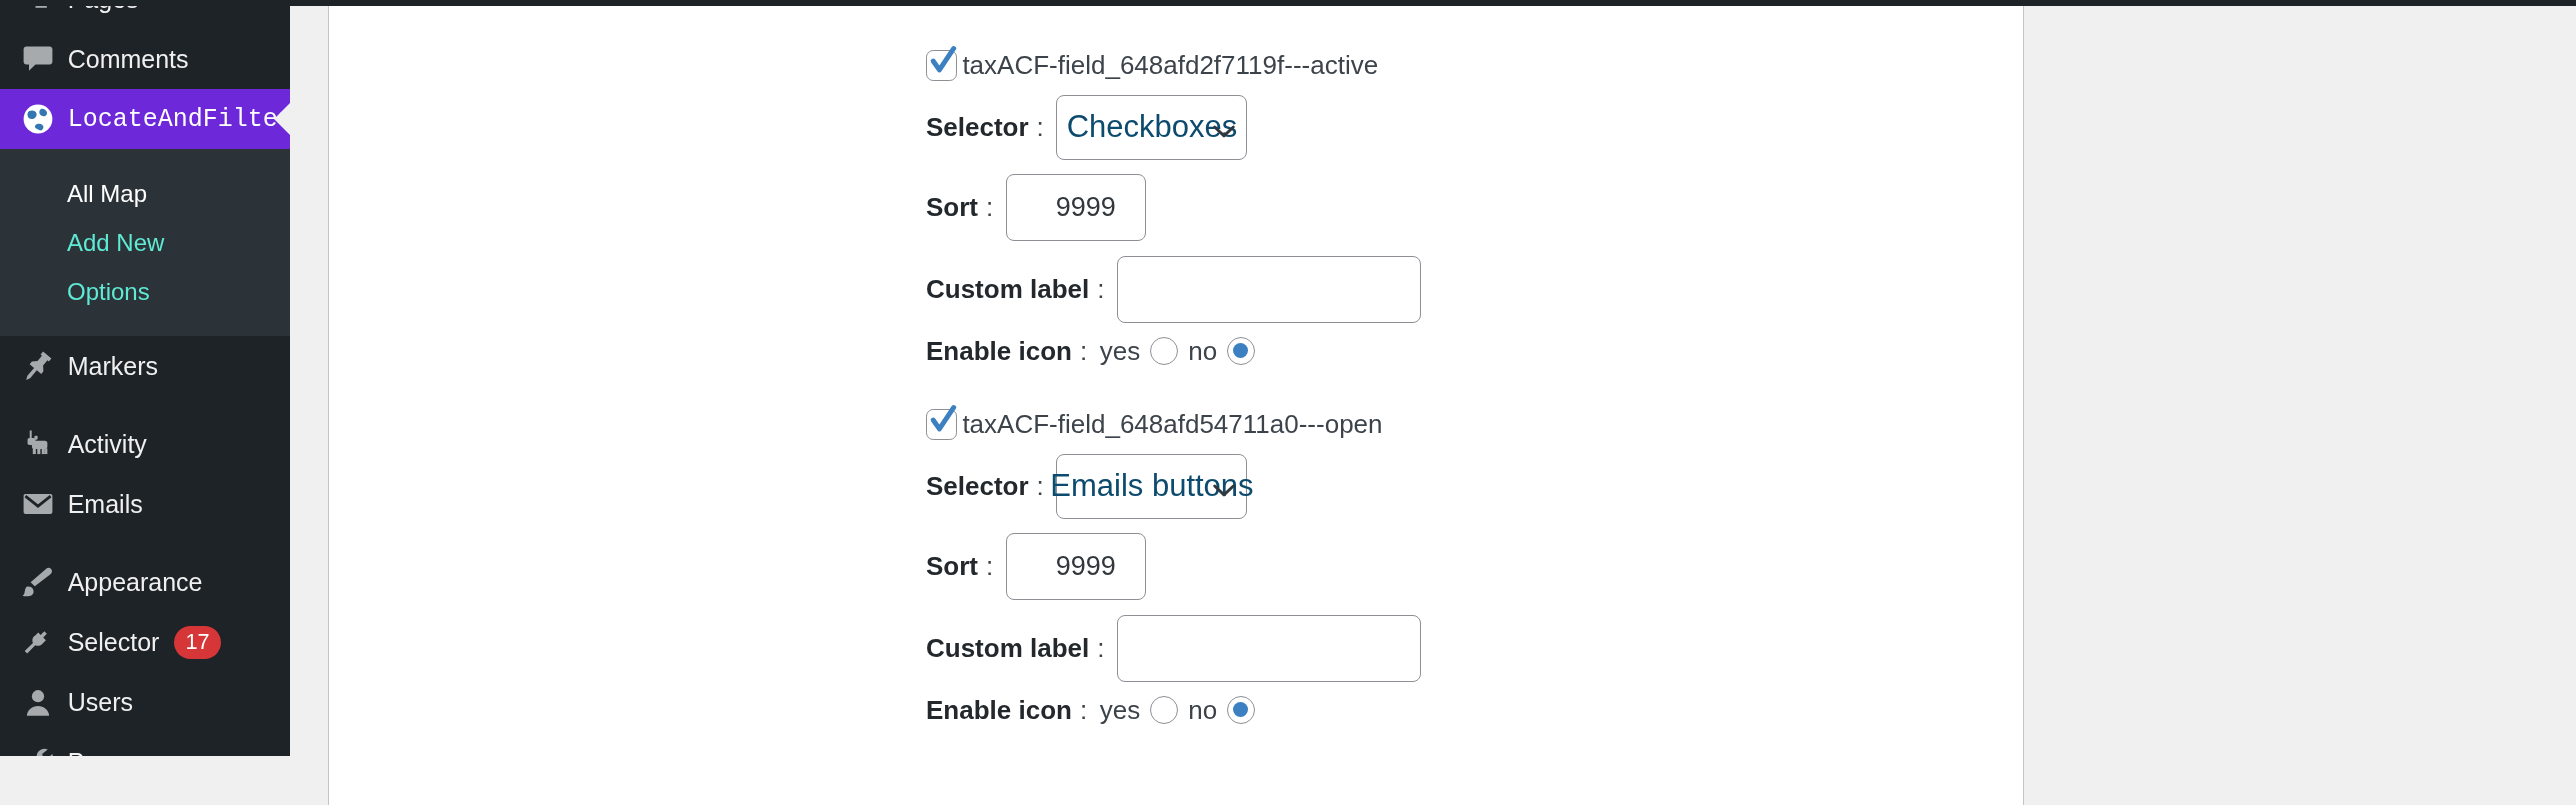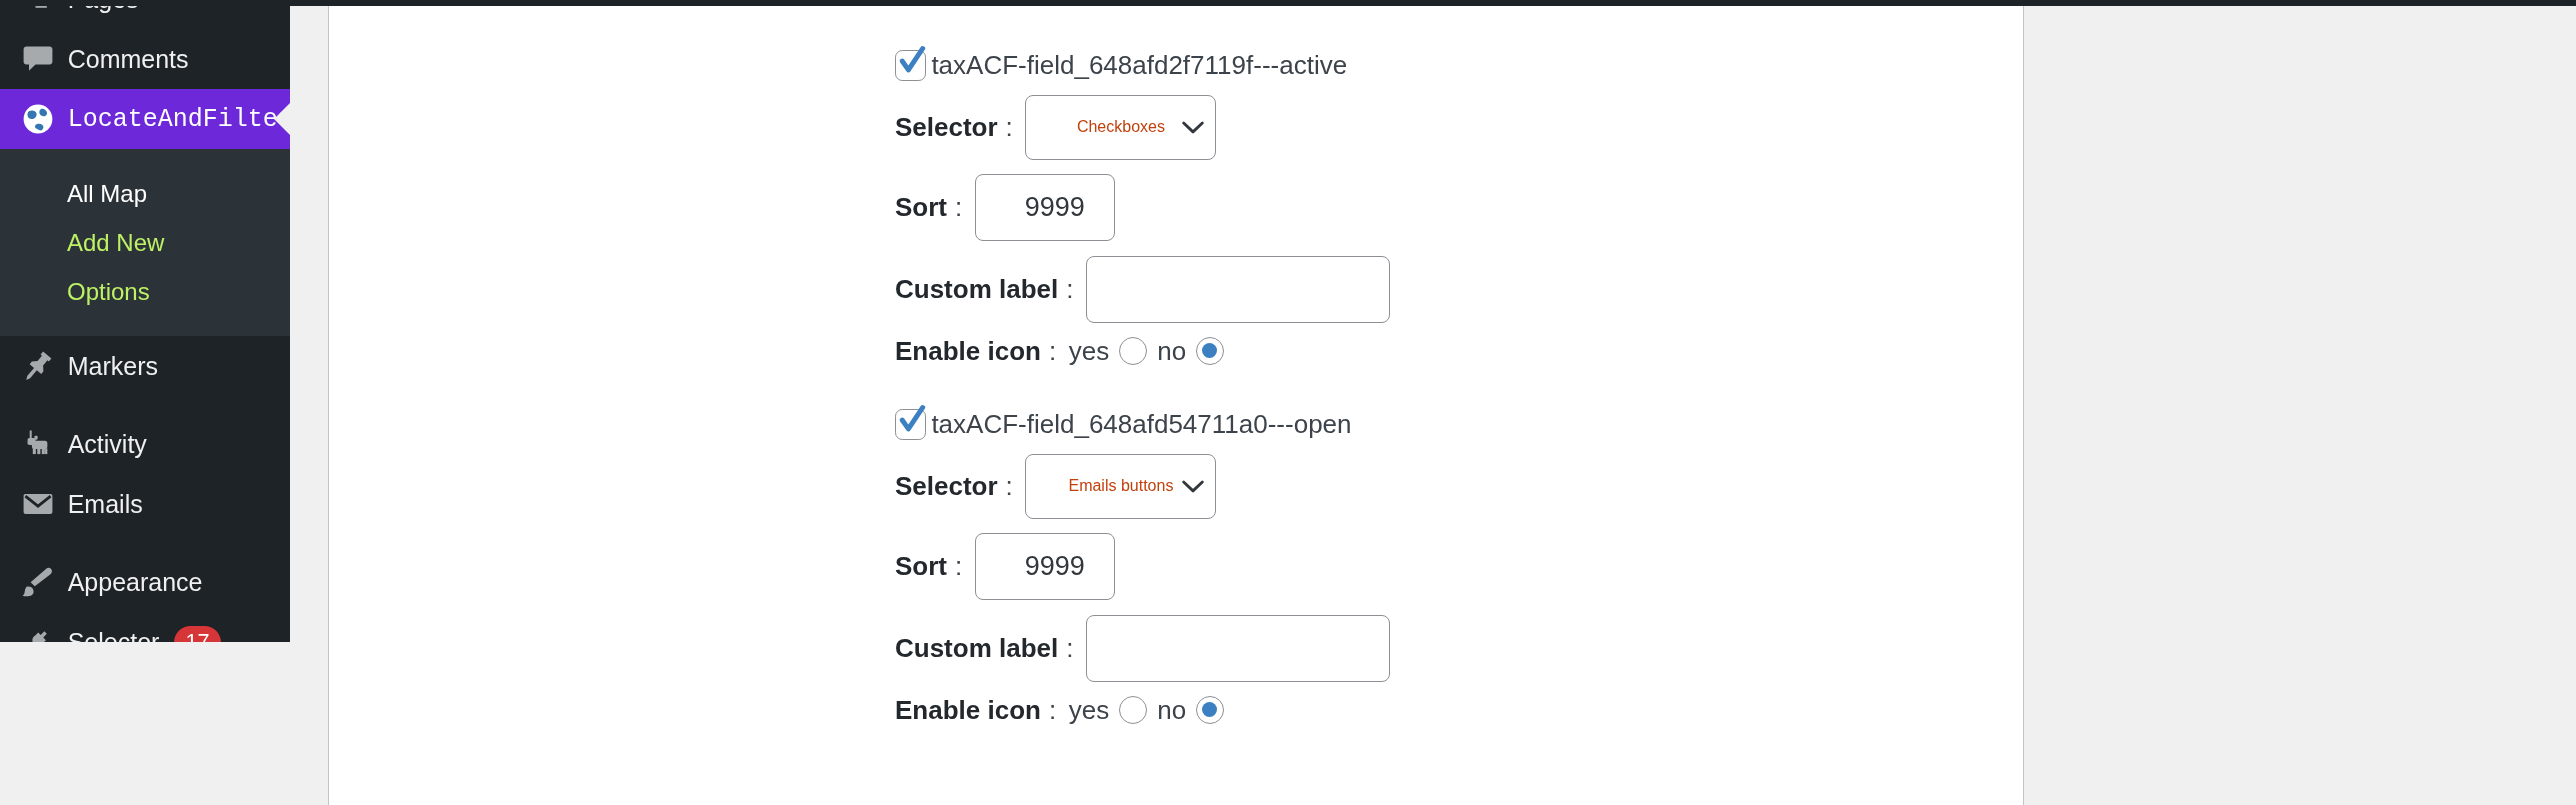--- a/index.html
+++ b/index.html
@@ -9,58 +9,58 @@
     background:#f0f0f1;
     position:relative;
     color:#3c434a;
   }
 
   
   .topbar { position:absolute; top:0; left:0; width:2576px; height:6.3px; background:#1d2327; z-index:6; }
 
   
   .sidebar {
-    position:absolute; top:0; left:0; width:290px; height:642px;
+    position:absolute; top:0; left:0; width:290px; height:756px;
     background:#1d2327; z-index:5; overflow:hidden;
   }
   .menu { margin-top:-31px; }
   .menu-item {
     height:60px; display:flex; align-items:center;
     padding-left:20px; position:relative;
     color:#f0f0f1; font-size:25px; cursor:pointer;
   }
   .menu-item .micon { width:36px; height:36px; margin-right:11.7px; flex:none; }
   .menu-item .micon svg { width:36px; height:36px; display:block; }
   .menu-item.current { background:#6d28d9; color:#fff;font-family:Liberation Mono, monospace; }
   .current-arrow {
     position:absolute; right:0; top:50%; transform:translateY(-50%);
     width:0; height:0; border:16px solid transparent; border-right-color:#f0f0f1;
   }
   .submenu { background:#2c3338; padding:20px 0; }
   .submenu-item {
     height:49px; line-height:49px; padding-left:67px;
-    color:#bef264; font-size:24px; cursor:pointer;
+    color:#5eead4; font-size:24px; cursor:pointer;
   }
   .submenu-item.current { color:#fff; font-weight:normal; }
   .menu-sep { height:18px; }
   .badge {
     display:inline-flex; align-items:center; justify-content:center;
     margin-left:14.4px; min-width:43px; height:33px; padding:0 11.7px;
     background:#d63638; color:#fff; border-radius:18px; font-size:21.7px;
   }
 
   
   .content-box {
     position:absolute; top:6.3px; left:328px; width:1696px; height:799px;
     background:#fff;
     border-left:1.8px solid #c3c4c7; border-right:1.8px solid #c3c4c7;
     z-index:1;
   }
   .form-col { padding:42px 0 0 566px; }
-  .group { margin-bottom:40px; }
+  .group { margin-bottom:40px;margin-left:31px; }
 
   .tax-name-row { display:flex; align-items:center; height:34px; margin-bottom:12.6px; }
   .checkbox {
     width:31px; height:31px; border:1.8px solid #8c8f94; border-radius:7.2px;
     background:#fff; position:relative; margin-right:5.4px; flex:none; cursor:pointer;
   }
   .checkbox svg { position:absolute; left:-0.9px; top:-9px; width:34px; height:38px; }
   .tax-name { font-size:26px; color:#3c434a; }
 
   .field-row { display:flex; align-items:center; font-size:26px; }
@@ -68,21 +68,21 @@
   .row-sort   { margin-bottom:14.4px; }
   .row-custom { margin-bottom:12.6px; }
   .row-enable { height:32px; }
   .flabel { font-weight:bold; color:#23282d; }
   .colon { margin:0 12.6px 0 8px; color:#3c434a; }
 
   .select-box {
     width:191px; height:65px; background:#fff;
     border:1.8px solid #8c8f94; border-radius:8px;
     display:flex; align-items:center; justify-content:center;
-    position:relative; font-size:16px; color:#c2410c; cursor:pointer;
+    position:relative; font-size:31px; color:#0c4a6e; cursor:pointer;
   }
   .select-box .sel-text { white-space:nowrap; }
   .select-box .chevron { position:absolute; right:10px; top:50%; transform:translateY(-50%); width:24px; height:24px; }
 
   input.txt {
     border:1.8px solid #8c8f94; border-radius:8px; background:#fff;
     font-family:"Liberation Sans", sans-serif; font-size:27px; color:#32373c;
     outline:none;
     padding-left:20px;
   }

